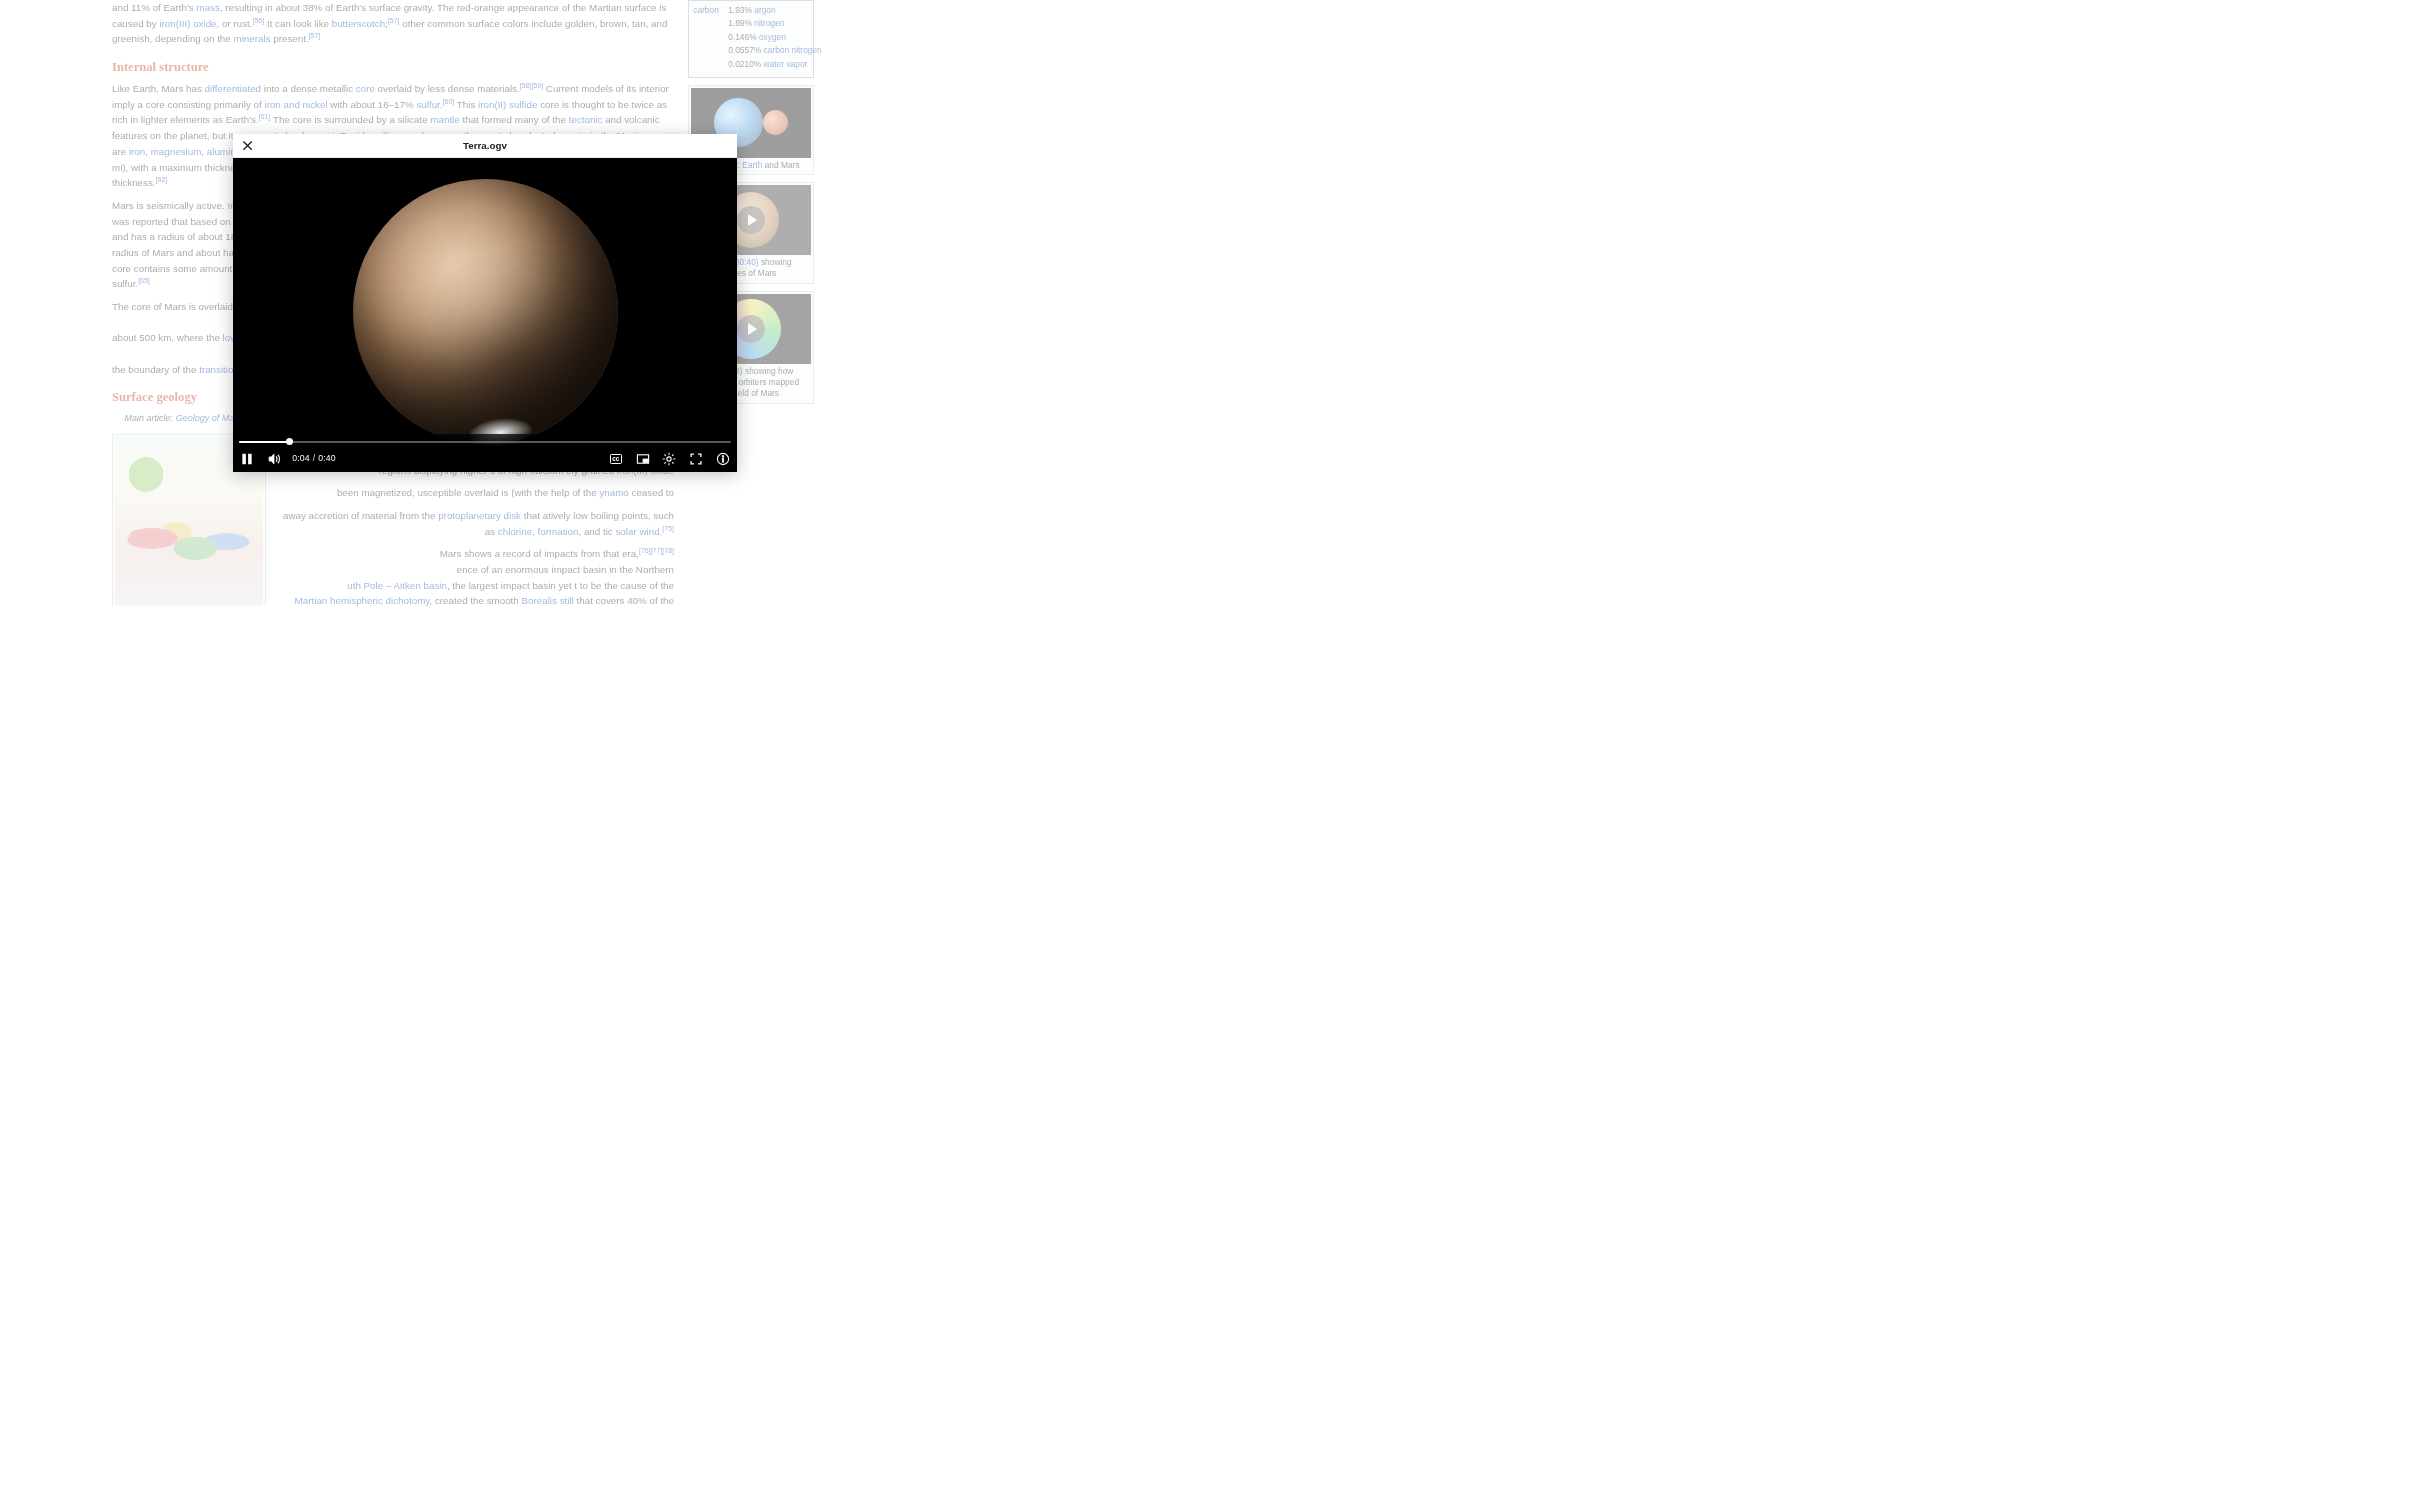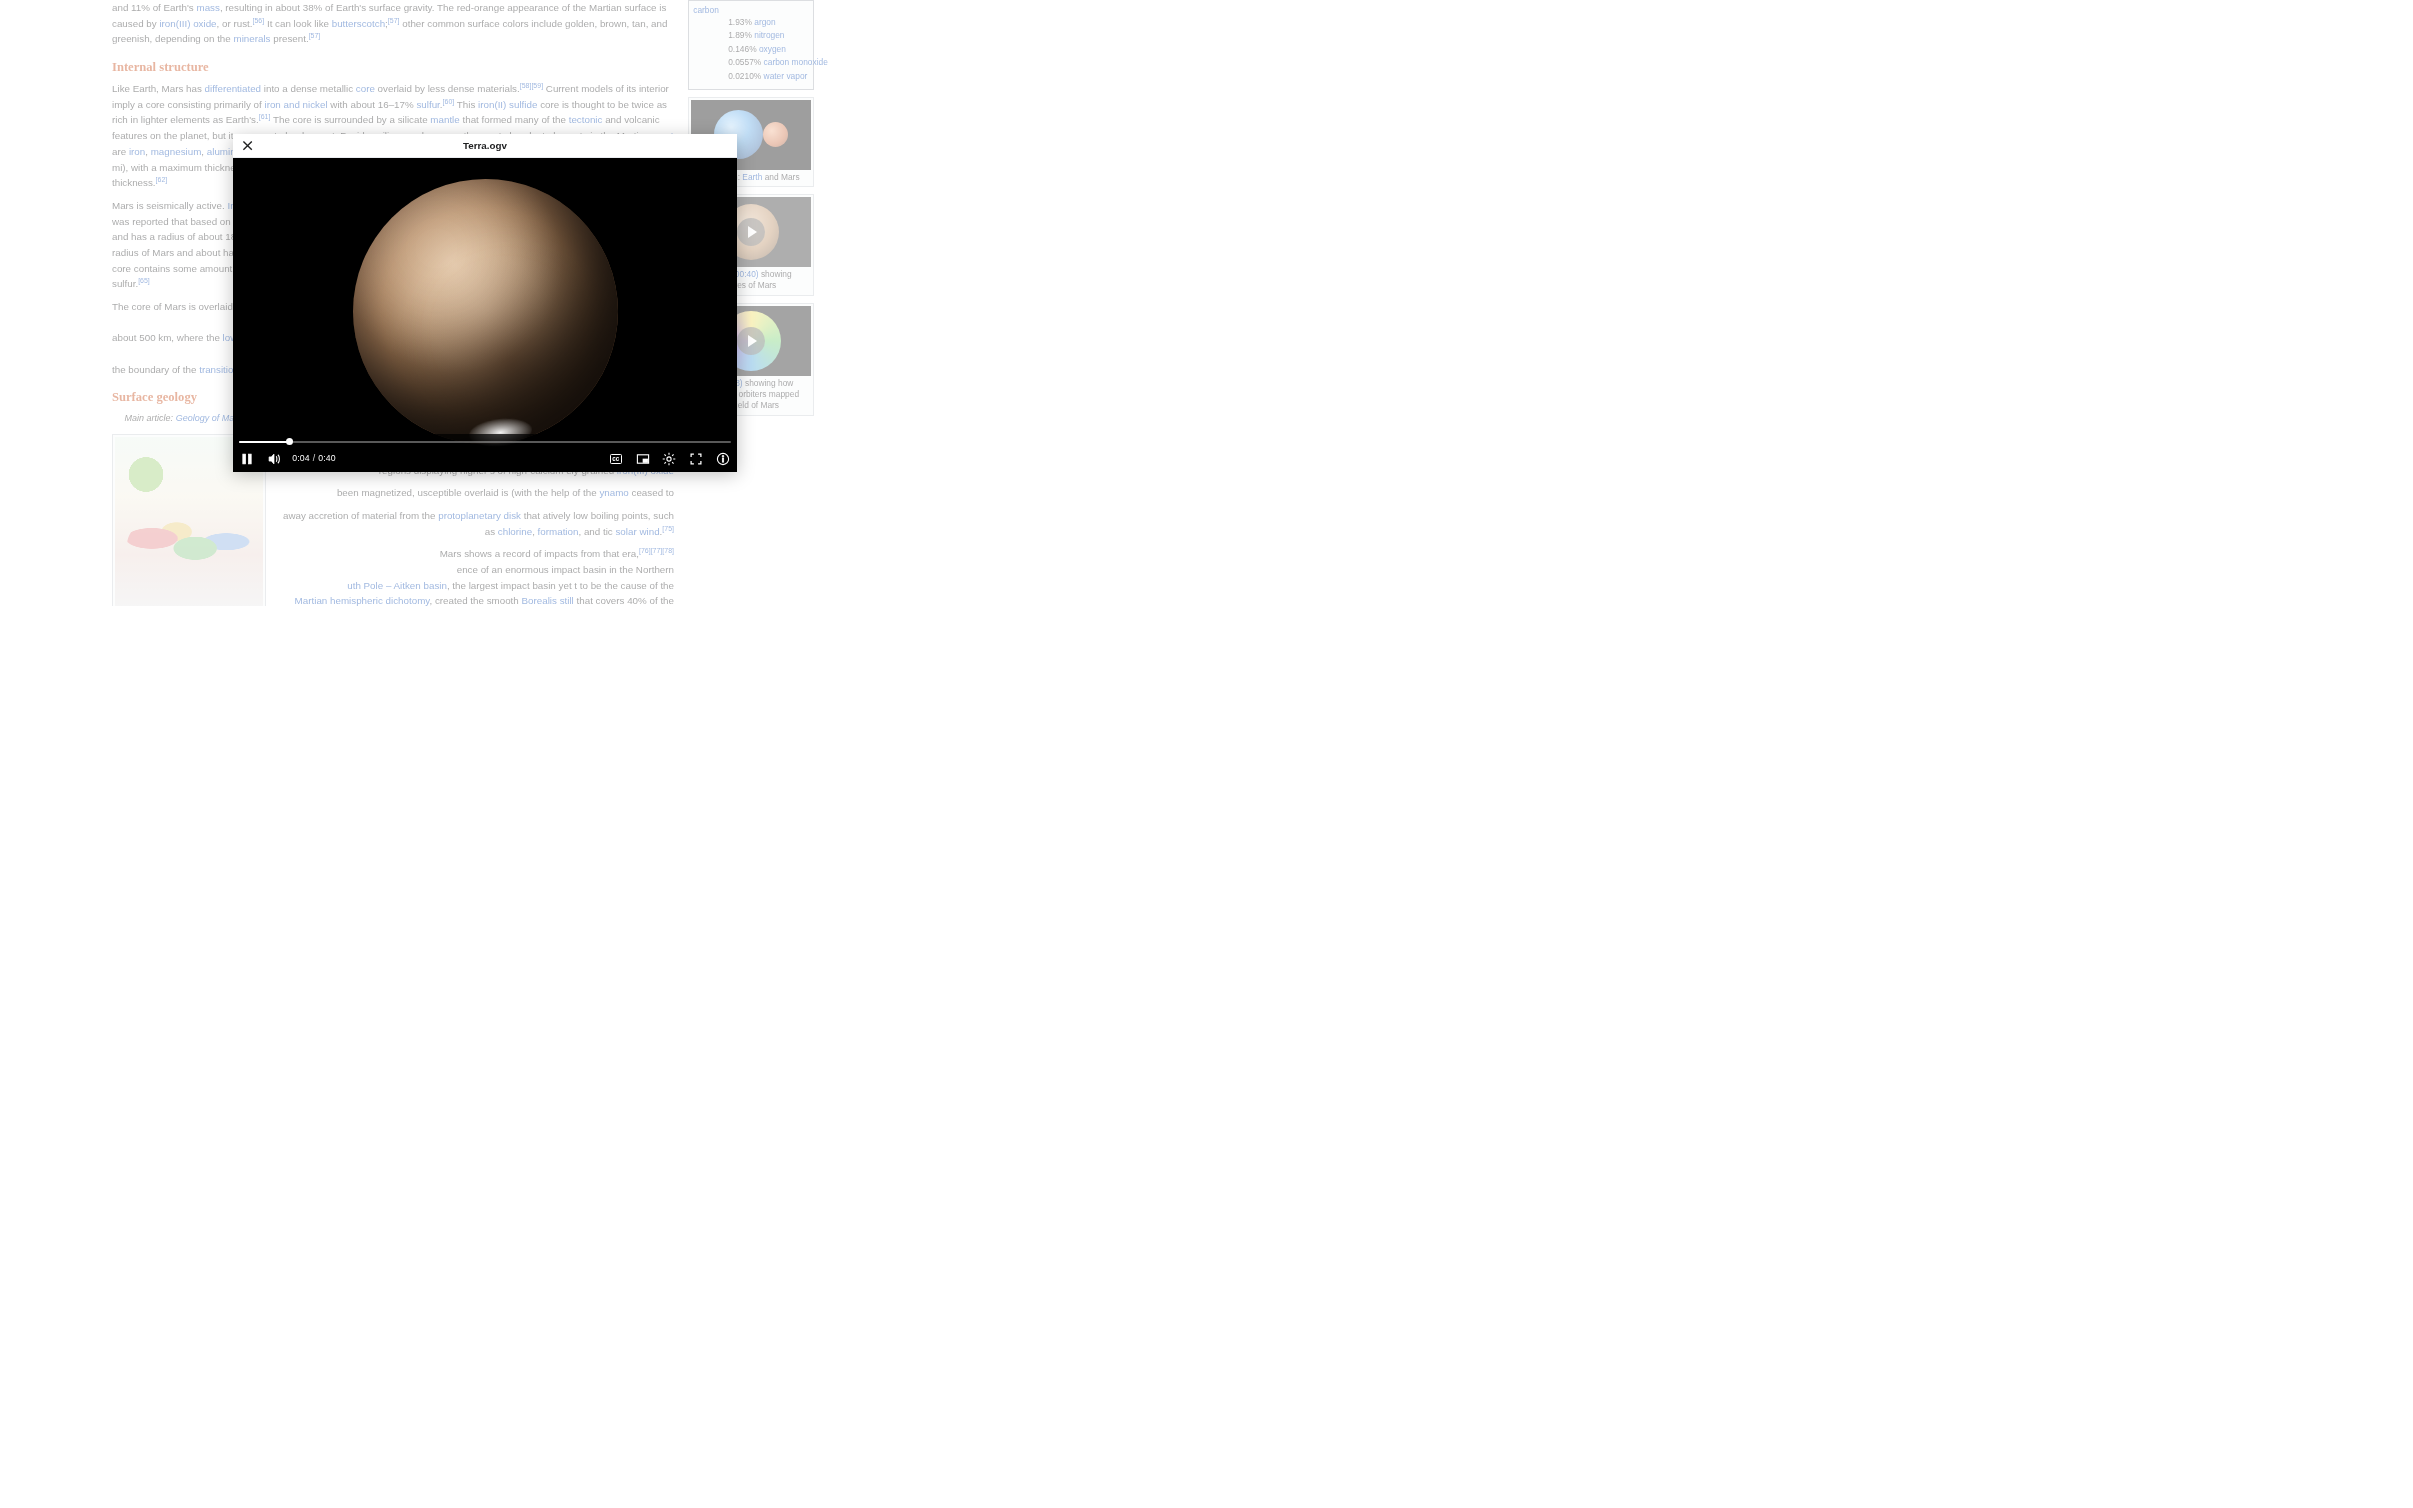--- a/index.html
+++ b/index.html
@@ -67,21 +67,21 @@
   
   .infobox {
     border: 0.7px solid #a2a9b1;
     background: #f8f9fa;
     font-size: 8.4px;
     padding: 2.8px 4.2px 5.6px;
     margin-bottom: 7px;
   }
   .infobox .row { display: flex; }
   .infobox .lab { color: #0645ad; width: 35px; flex-shrink: 0; }
-  .infobox .vals { flex: 1; margin-top: 12px; }
+  .infobox .vals { flex: 1; }
   .infobox .vals div { white-space: nowrap; }
 
   .side-thumb {
     border: 0.7px solid #c8ccd1;
     background: #f8f9fa;
     padding: 2.1px;
     font-size: 8.4px;
     margin-bottom: 7px;
   }
   .side-thumb .timg {
@@ -347,21 +347,21 @@
       </div>
 
     <div class="right-rail">
       <div class="infobox">
         <div class="row">
           <div class="lab"><a>carbon</a></div>
           <div class="vals">
             <div><span>1.93%</span> <a>argon</a></div>
             <div><span>1.89%</span> <a>nitrogen</a></div>
             <div><span>0.146%</span> <a>oxygen</a></div>
-            <div><span>0.0557%</span> <a>carbon monoxide</a></div>
+            <div><span>0.0557%</span> <a>carbon nitrogen</a></div>
             <div><span>0.0210%</span> <a>water vapor</a></div>
           </div>
         </div>
       </div>
 
       <div class="side-thumb">
         <div class="timg earth-mars">
           <div class="earth"></div>
           <div class="mars-sm"></div>
         </div>

